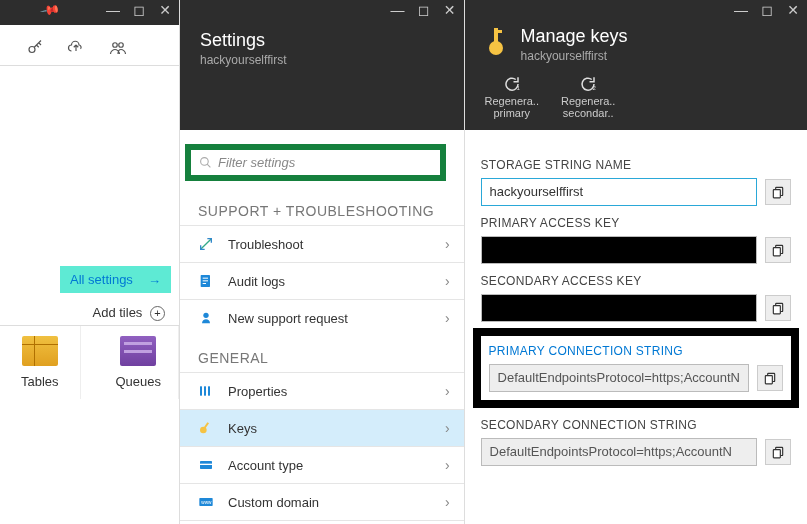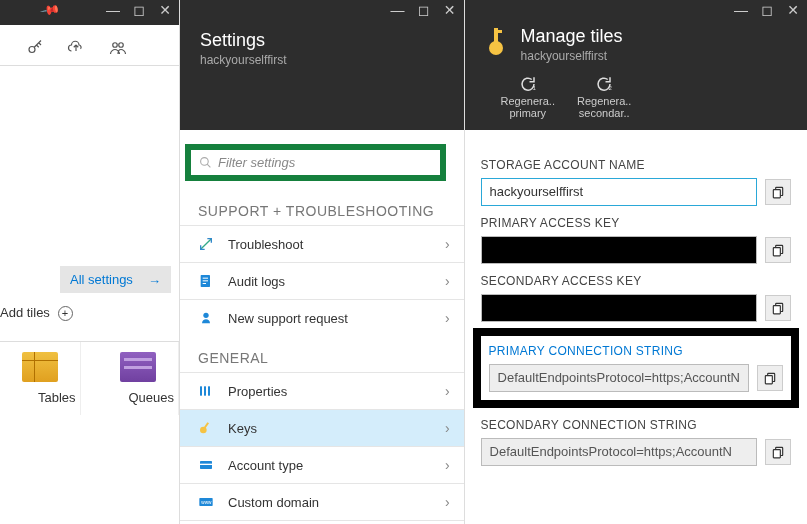--- a/index.html
+++ b/index.html
@@ -10,30 +10,30 @@
 .topbar { background: #2d2d2d; height: 130px; position: relative; }
 .col1 .topbar { height: 25px; }
 .winctl { position: absolute; top: 2px; right: 6px; display: flex; gap: 10px; color: #ccc; font-size: 14px; }
 .winctl span { cursor: pointer; width: 16px; text-align: center; }
 .col1 .winctl { left: auto; right: 6px; }
 .pin { position: absolute; top: 3px; left: 42px; color: #ccc; font-size: 13px; transform: rotate(35deg); }
 .blade-title { color: #fff; font-size: 18px; font-weight: 300; padding: 30px 0 0 20px; }
 .blade-sub { color: #aaa; font-size: 12px; padding: 2px 0 0 20px; }
 .mk-head { display: flex; align-items: flex-start; padding: 26px 0 0 18px; gap: 12px; }
 .key-big { color: #f6c343; }
-.mk-tools { display: flex; gap: 22px; padding: 12px 0 0 20px; margin-left: 16px; }
+.mk-tools { display: flex; gap: 22px; padding: 12px 0 0 20px; }
 .tool { text-align: center; color: #ccc; font-size: 11px; line-height: 1.1; cursor: pointer; }
 .tool svg { display: block; margin: 0 auto 2px; }
 .iconrow { display: flex; gap: 18px; padding: 14px 0 8px 24px; color: #555; }
 .iconrow svg { cursor: pointer; }
-.allset { background: #e5e5e5; color: #0078d4; padding: 6px 10px; margin: 200px 8px 0 60px; font-size: 13px; cursor: pointer; display: flex; justify-content: space-between; align-items: center; }
-.addtiles { text-align: left; padding: 12px 14px 20px 0; color: #333; font-size: 13px; }
+.allset { background: #5eead4; color: #0078d4; padding: 6px 10px; margin: 200px 8px 0 60px; font-size: 13px; cursor: pointer; display: flex; justify-content: space-between; align-items: center; }
+.addtiles { text-align: right; padding: 12px 14px 4px 0; color: #333; font-size: 13px; }
 .addtiles .plus { border: 1px solid #666; border-radius: 50%; width: 15px; height: 15px; display: inline-flex; align-items: center; justify-content: center; font-size: 11px; margin-left: 4px; }
 .tiles { display: flex; gap: 18px; padding: 0 0 0 0; border-top: 1px solid #ddd; }
-.tile { width: 88px; padding: 10px 4px; text-align: right; border-right: 1px solid #eee; cursor: pointer; }
+.tile { width: 88px; padding: 10px 4px; text-align: center; border-right: 1px solid #eee; cursor: pointer; }
 .tile .ticon { width: 36px; height: 30px; margin: 0 auto 8px; position: relative; }
 .tbl-ic { background: linear-gradient(#f0c040, #e0a020); border-radius: 2px; }
 .tbl-ic::before { content:""; position:absolute; left:0; right:0; top:8px; height:1px; background:#b07000;}
 .tbl-ic::after { content:""; position:absolute; top:0; bottom:0; left:12px; width:1px; background:#b07000;}
 .que-ic { background: linear-gradient(#9060c0, #7040a0); border-radius: 2px; }
 .que-ic::before { content:""; position:absolute; left:4px; right:4px; top:6px; height:3px; background:#c0a0e0;}
 .que-ic::after { content:""; position:absolute; left:4px; right:4px; top:14px; height:3px; background:#c0a0e0;}
 .filter { margin: 14px 18px 8px 5px; border: 6px solid #15803d; padding: 5px 8px; color: #888; font-size: 13px; font-style: italic; cursor: text; display:flex; align-items:center; gap:6px;}
 .filter svg { flex-shrink:0; }
 .section-h { color: #777; font-size: 14px; letter-spacing: 0.5px; padding: 14px 18px 6px 18px; }
@@ -221,21 +221,21 @@
     </div>
     <div class="mk-head">
       <span class="key-big">
         <svg width="26" height="30" viewBox="0 0 24 30" fill="#f6c343">
             <circle cx="12" cy="22" r="7"></circle>
             <rect x="10" y="2" width="4" height="16"></rect>
             <rect x="10" y="4" width="8" height="3"></rect>
           </svg>
       </span>
       <div>
-        <div class="blade-title" style="padding:0">Manage tiles</div>
+        <div class="blade-title" style="padding:0">Manage keys</div>
         <div class="blade-sub" style="padding:2px 0 0 0">hackyourselffirst</div>
       </div>
     </div>
     <div class="mk-tools">
       <div class="tool">
         <svg width="20" height="18" viewBox="0 0 24 24" fill="none" stroke="#ddd" stroke-width="2">
             <path d="M20 12 a8 8 0 1 1 -3 -6"></path>
             <path d="M20 3 v6 h-6"></path>
             <text x="18" y="20" font-size="8" fill="#ddd" stroke="none">1</text>
           </svg>
@@ -248,21 +248,21 @@
             <path d="M20 3 v6 h-6"></path>
             <text x="18" y="20" font-size="8" fill="#ddd" stroke="none">2</text>
           </svg>
         <div>Regenera..</div>
         <div>secondar..</div>
       </div>
     </div>
   </div>
 
   <div class="pane3">
-    <div class="fldlabel">STORAGE ACCOUNT NAME</div>
+    <div class="fldlabel">STORAGE STRING NAME</div>
     <div class="fldrow">
       <div class="fldbox sel">hackyourselffirst</div>
       <div class="copybtn">
           <svg width="14" height="14" viewBox="0 0 24 24" fill="#333">
             <rect x="8" y="4" width="12" height="14" rx="1" fill="none" stroke="#333" stroke-width="2"></rect>
             <rect x="4" y="8" width="12" height="14" rx="1" fill="#fff" stroke="#333" stroke-width="2"></rect>
           </svg>
         </div>
     </div>
 

